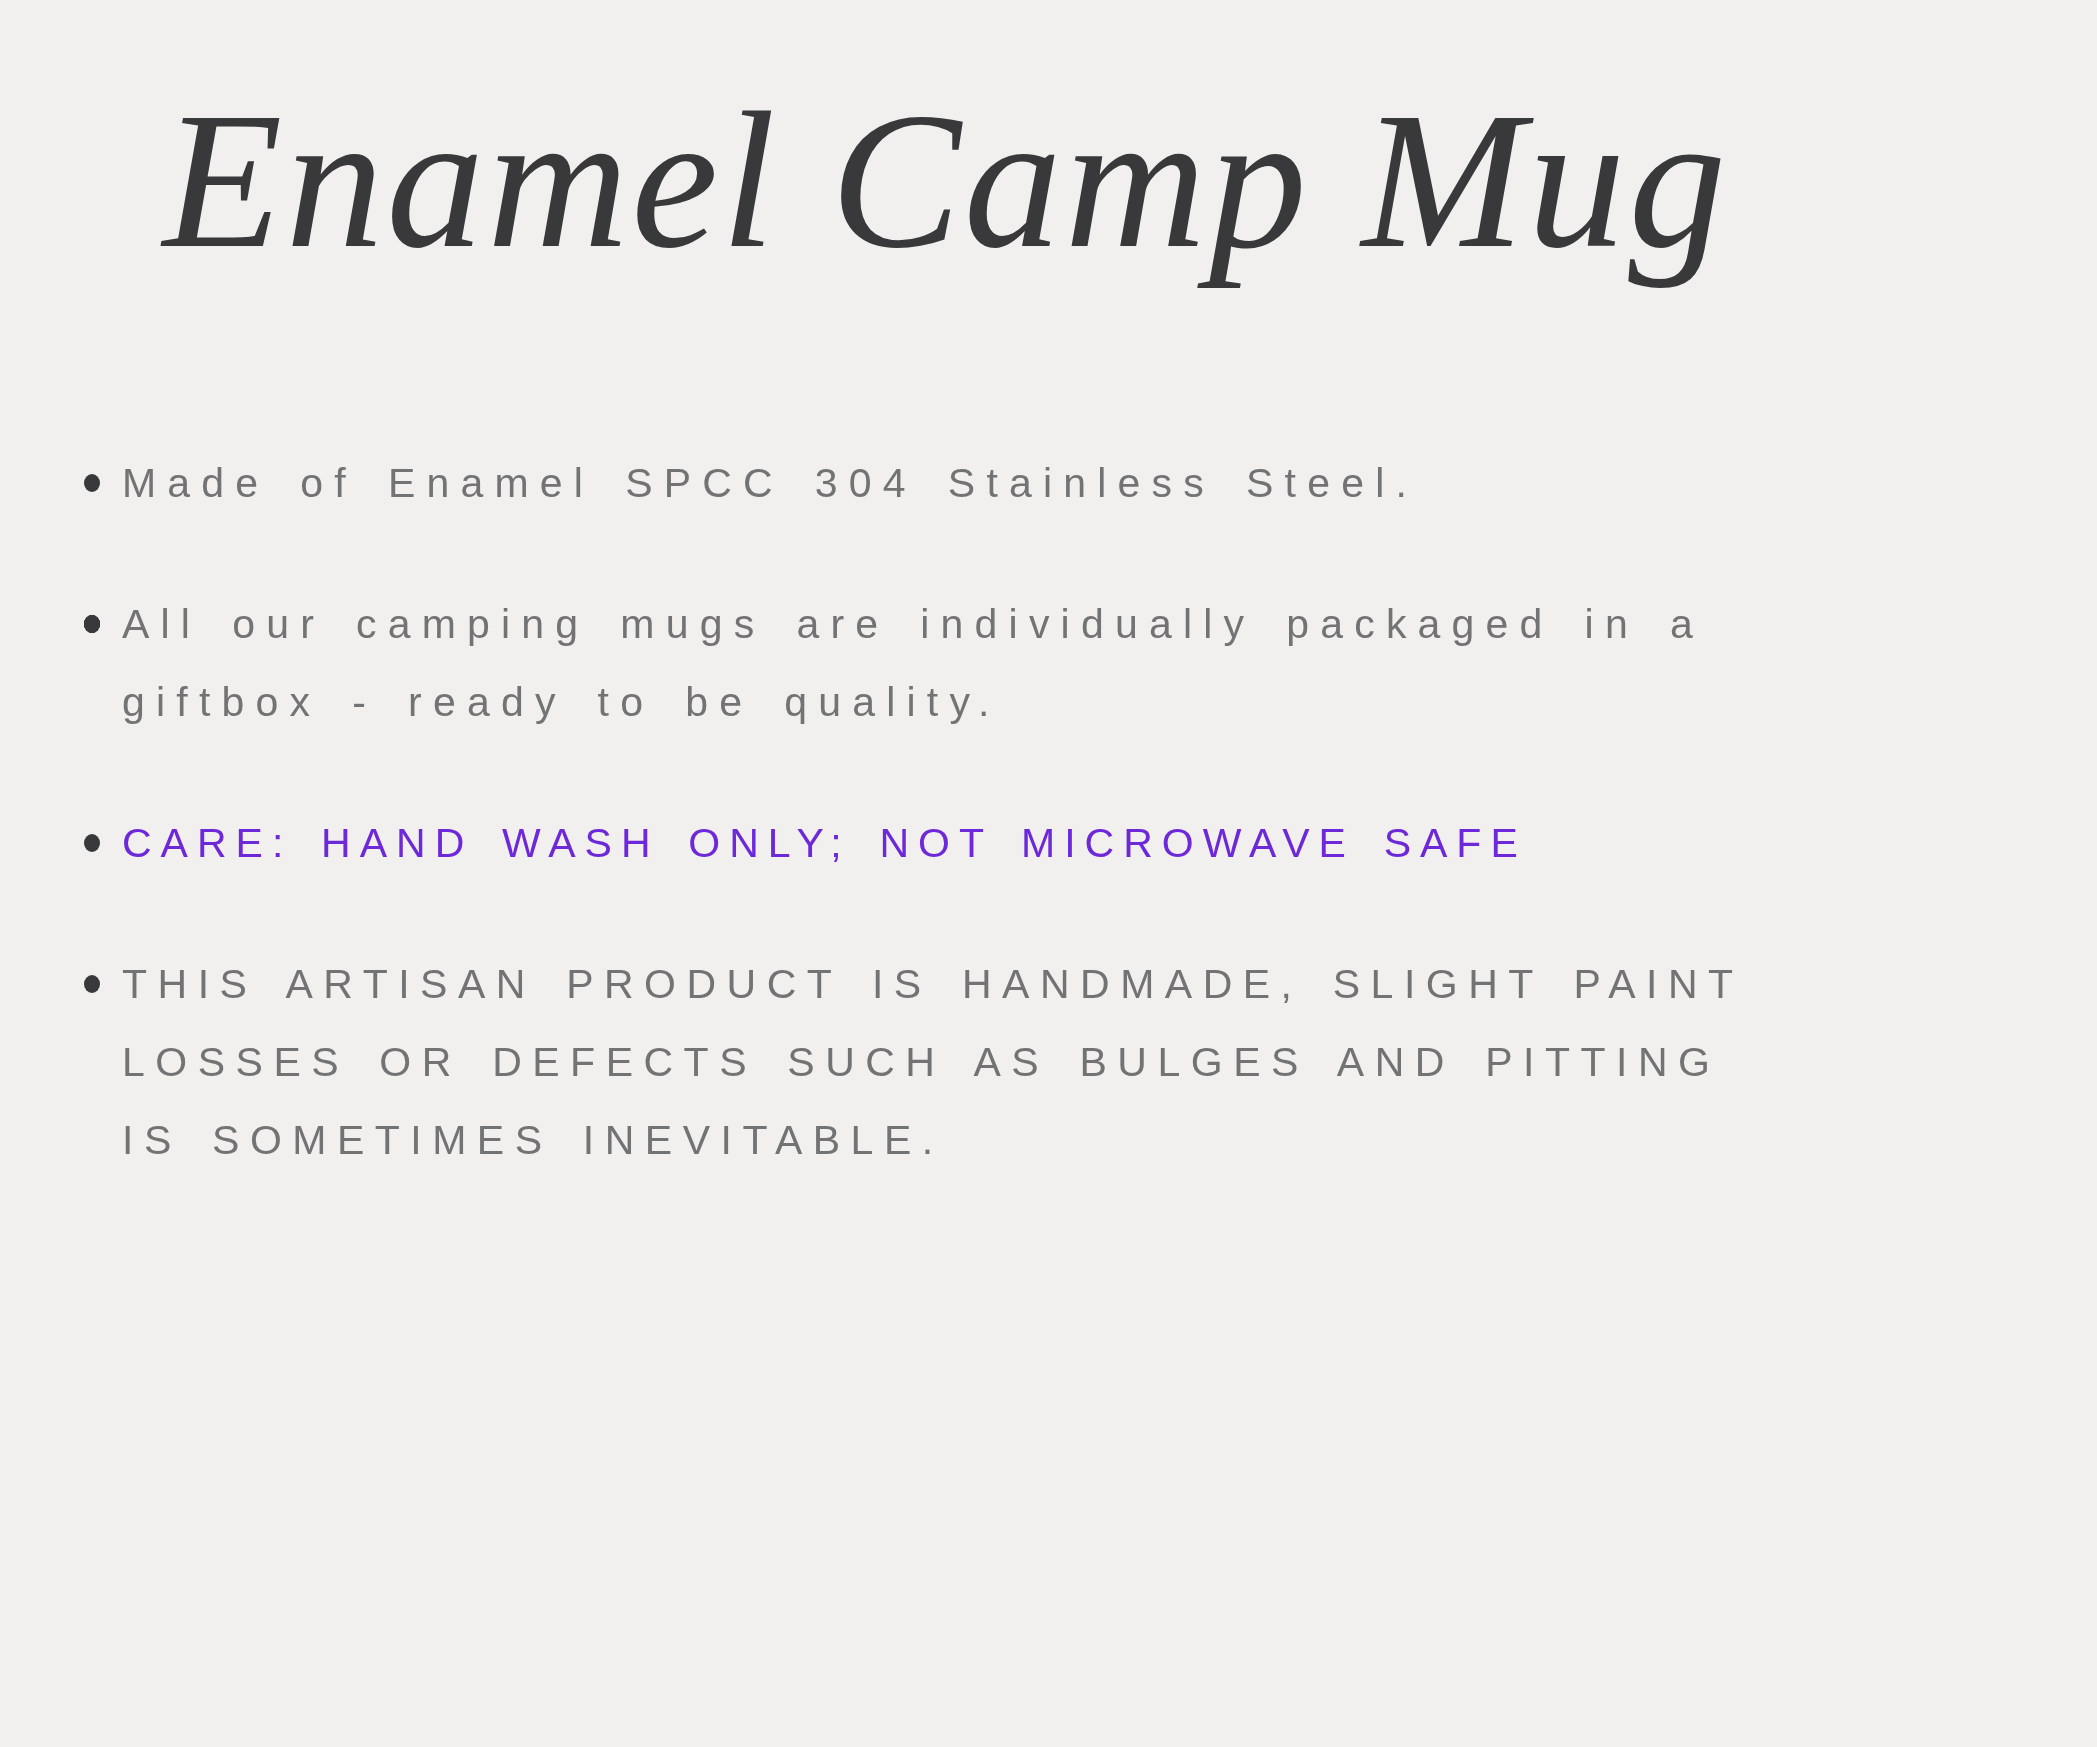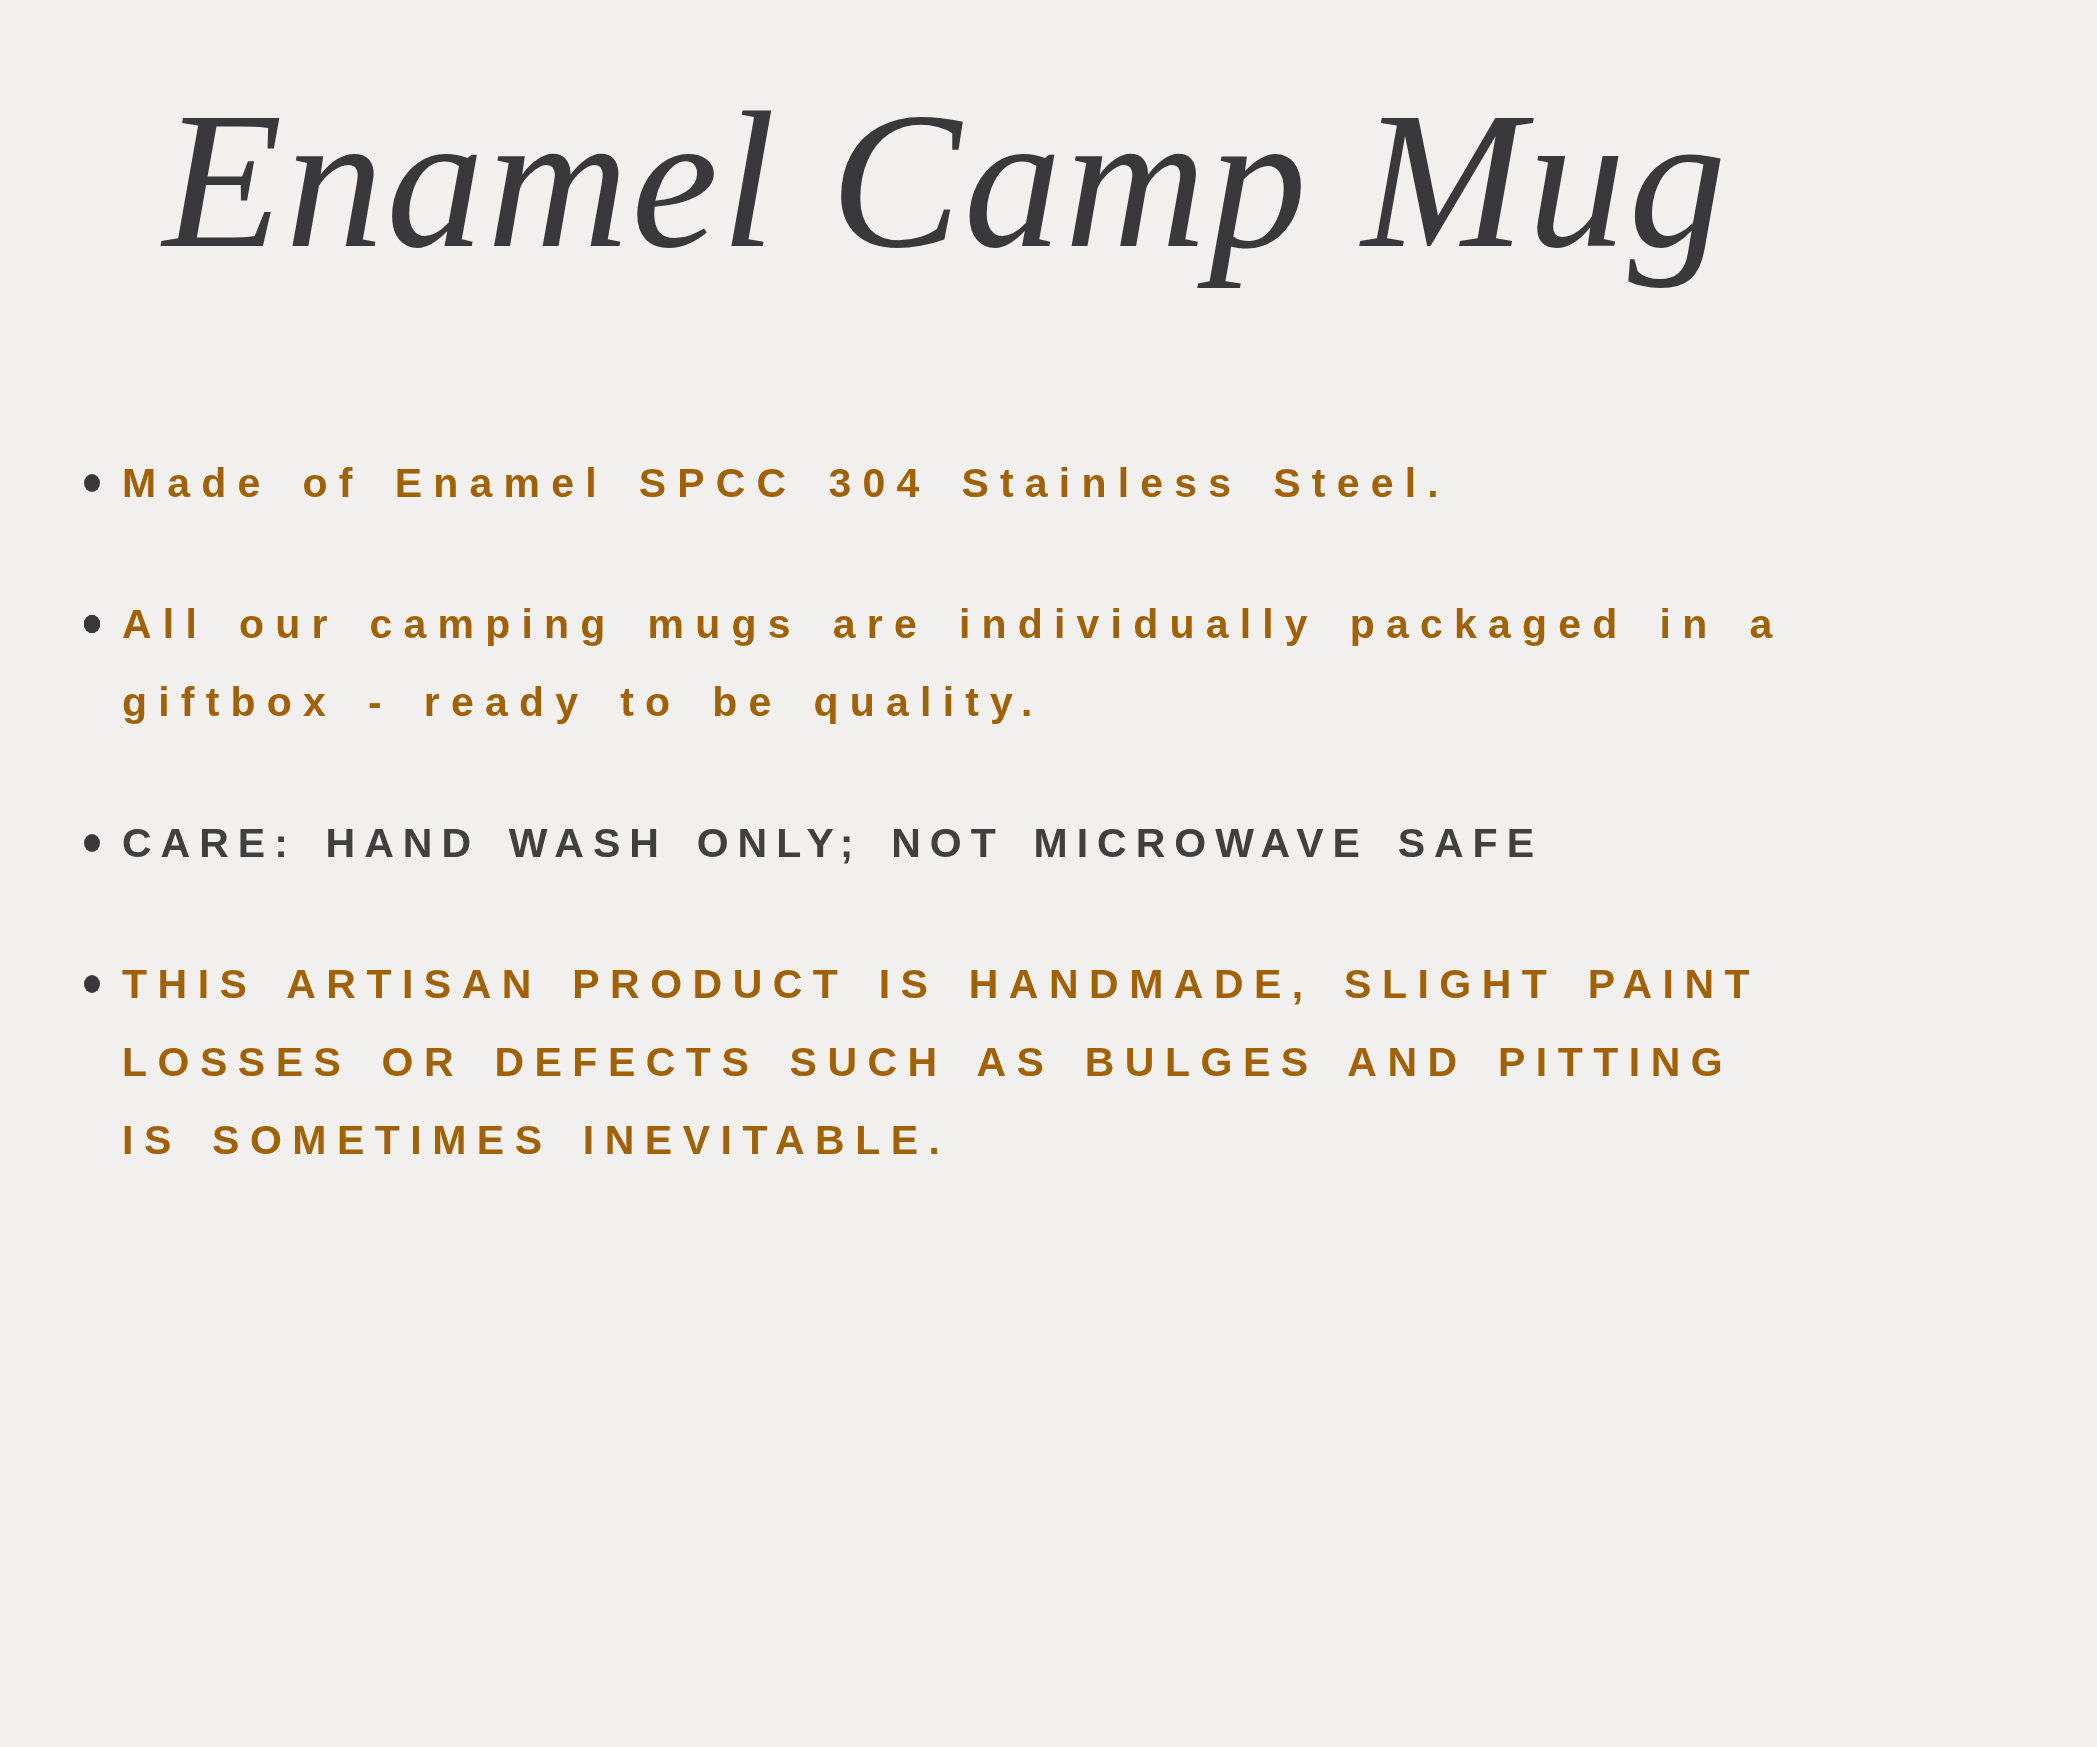--- a/index.html
+++ b/index.html
@@ -39,39 +39,39 @@
     max-width: 1951px;
   }
   li.bullet {
     position: relative;
     padding-left: 38px;
     margin-bottom: 63px;
     font-size: 41px;
     line-height: 78px;
     letter-spacing: 11.2px;
     word-spacing: 8.4px;
-    font-weight: 700;
-    color: #a16207;
+    font-weight: 400;
+    color: #737373;
   }
   li.bullet .dot {
     position: absolute;
     left: 0;
     top: 30px;
     width: 16px;
     height: 18px;
     border-radius: 50%;
     background: #39383a;
   }
   .bullet-text {
     white-space: pre-wrap;
   }
   li.bullet.bold {
-    font-weight: 700;
+    font-weight: 400;
     letter-spacing: 9px;
-    color: #404040;
+    color: #6d28d9;
   }
   li.bullet.caps {
     letter-spacing: 10.5px;
   }
 </style>
 </head>
 <body>
 
 <div class="page">
 

